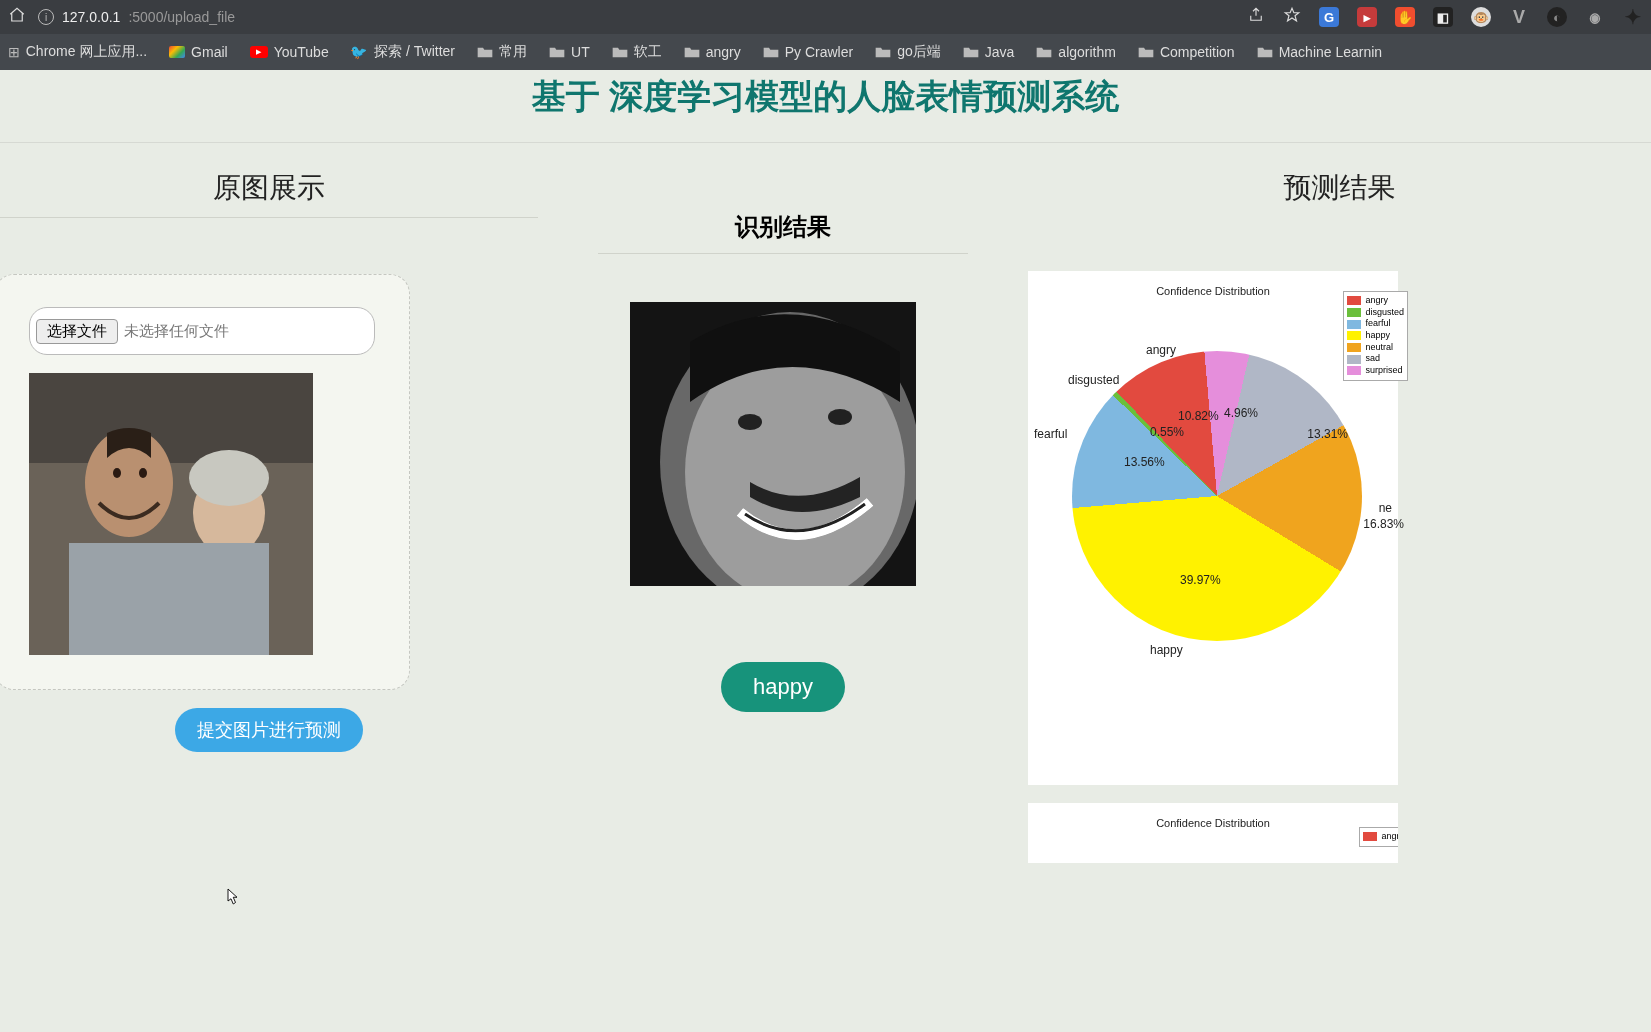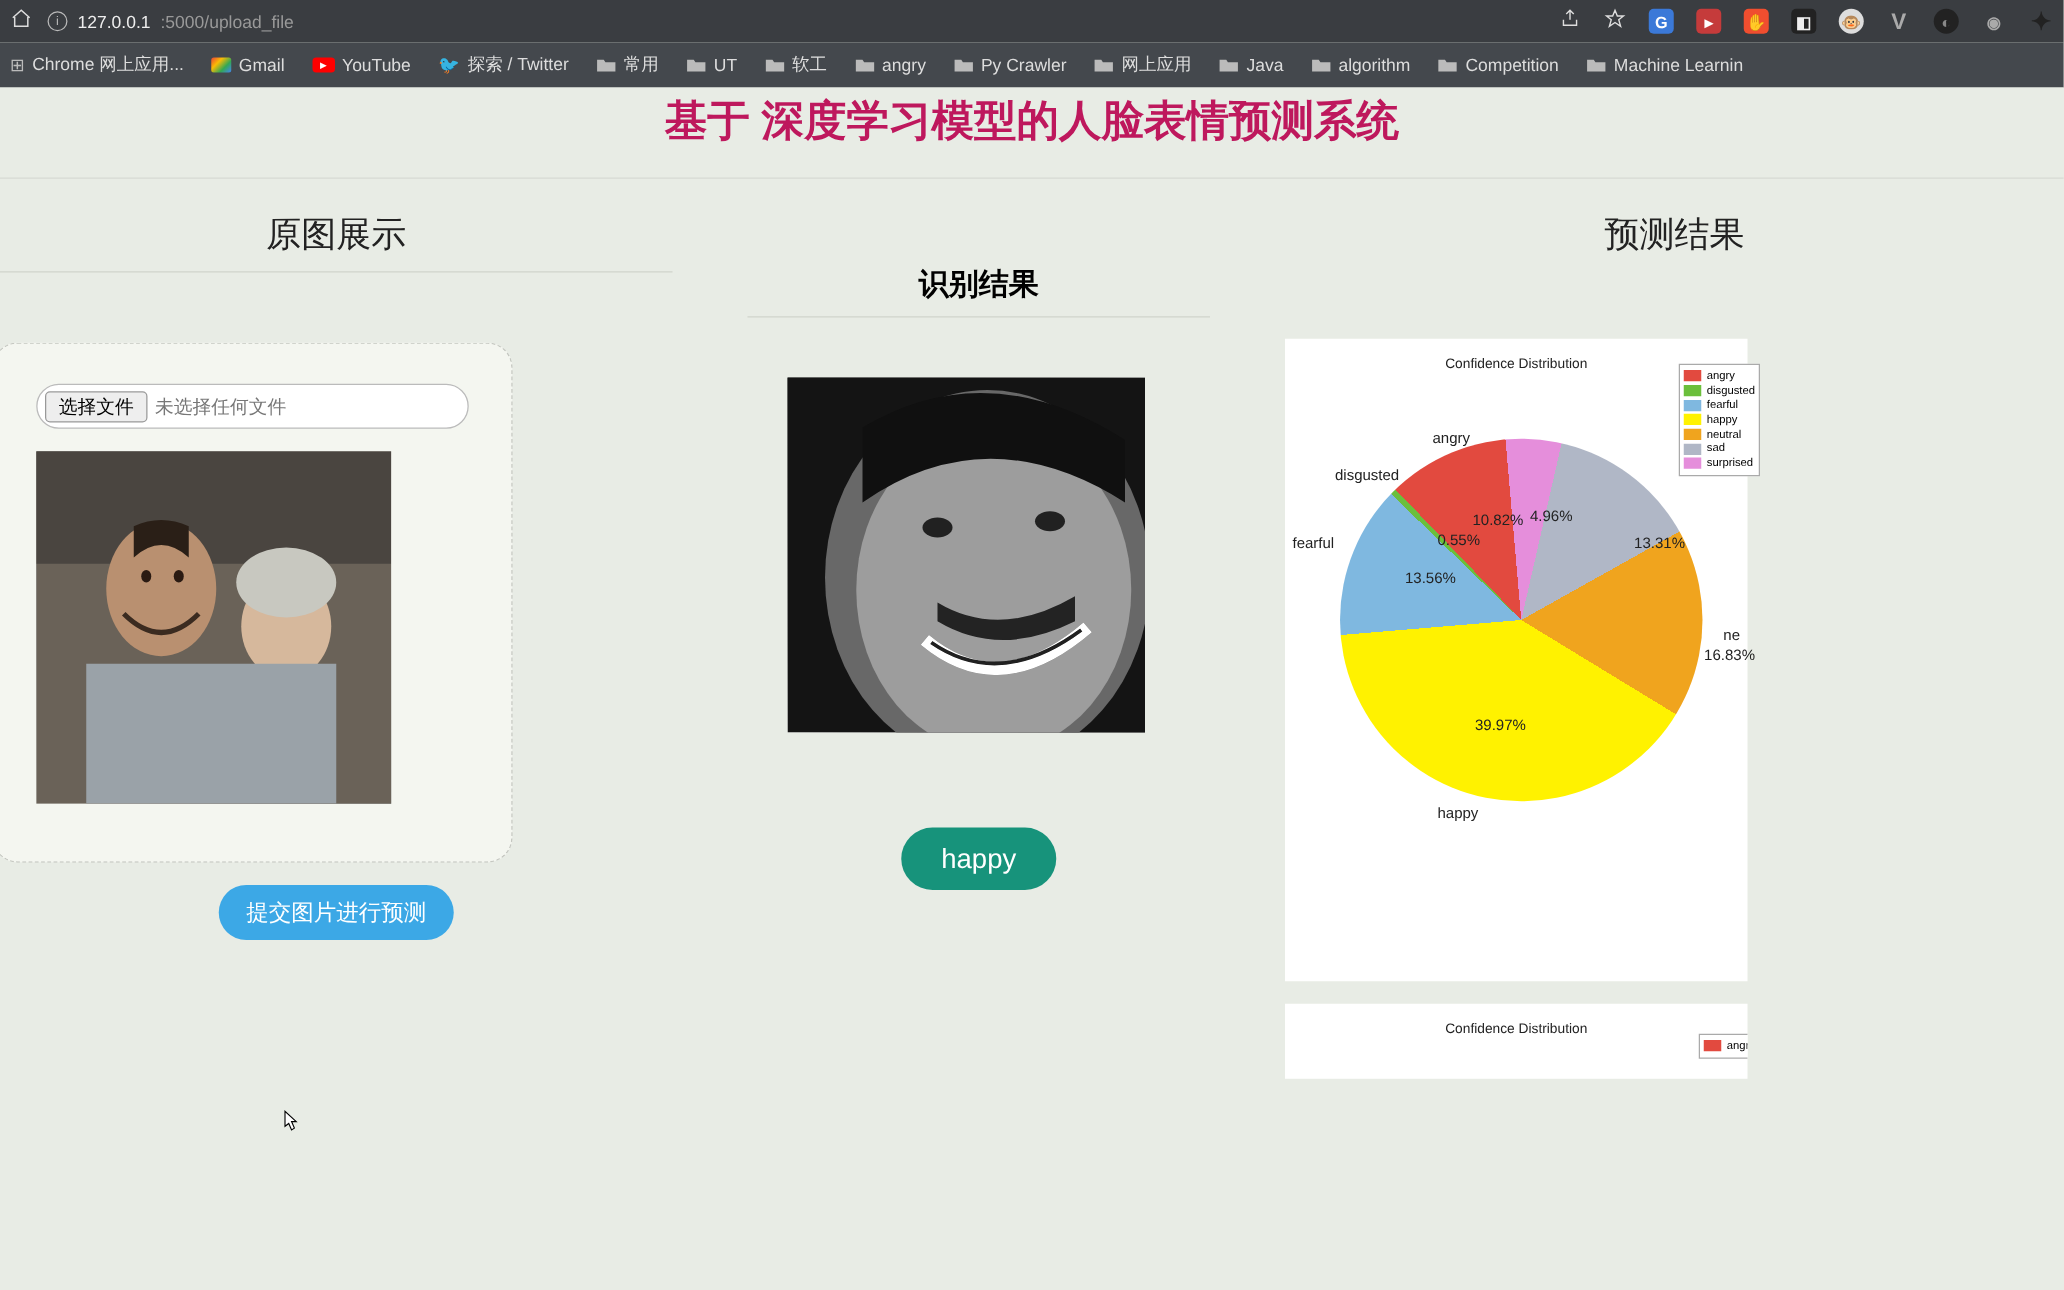--- a/index.html
+++ b/index.html
@@ -17,33 +17,33 @@
 .ext-ic { width: 20px; height: 20px; border-radius: 4px; display: flex; align-items: center; justify-content: center; font-size: 13px; font-weight: bold; }
 .ic-share svg, .ic-star svg { width: 18px; height: 18px; stroke: #ddd; fill: none; stroke-width: 1.5; }
 
 
 .bookmark-bar { background: #44484d; height: 36px; display: flex; align-items: center; padding: 0 8px; gap: 22px; color: #ddd; font-size: 14px; }
 .bm-item { display: flex; align-items: center; gap: 6px; white-space: nowrap; cursor: pointer; }
 .folder-icon { width: 16px; height: 13px; fill: #bbb; }
 
 
 .page { position: relative; background: #e8ece5; height: calc(1032px - 70px); }
-.page-title { text-align: center; font-size: 34px; font-weight: 600; color: #be185d; padding: 4px 0 12px; }
+.page-title { text-align: center; font-size: 34px; font-weight: 600; color: #0f766e; padding: 4px 0 12px; }
 .divider-full { border: 0; border-top: 1px solid #d6d9d3; margin: 10px 0 0; }
 .columns { display: flex; margin-top: 26px; }
 .col { position: relative; }
 .col-left { width: 538px; }
 .col-mid { width: 490px; }
 .col-right { flex: 1; }
 .col-title { text-align: center; font-size: 28px; font-weight: 500; color: #222; border-bottom: 1px solid #d0d3cb; padding-bottom: 10px; }
 .col-right .col-title { border-bottom: none; }
 
 
 .upload-card { margin: 56px 0 0 -6px; width: 416px; height: 416px; border-radius: 20px; border: 1.6px dashed #c5c7c1; background: #f4f6f0; padding: 32px 34px 20px; position: relative; }
-.file-input-wrap { display: flex; align-items: center; border: 1.6px solid #bbb; border-radius: 18px; background: #fff; height: 36px; overflow: hidden; }
+.file-input-wrap { display: flex; align-items: center; border: 1.6px solid #bbb; border-radius: 18px; background: #fff; height: 48px; overflow: hidden; }
 .file-btn { border: 1px solid #999; background: #eee; border-radius: 4px; padding: 2px 10px; margin: 3px 6px; font-size: 15px; cursor: pointer; }
 .file-status { font-size: 15px; color: #777; }
 .preview-img { margin-top: 18px; width: 284px; height: 282px; background: linear-gradient(140deg,#5a5a5a 0%,#8a8a88 30%,#b8b8b0 60%,#6a6a66 100%); position: relative; overflow: hidden; }
 .submit-btn { display: block; margin: 18px auto 0; background: #3ca8e6; color: #fff; border: none; border-radius: 22px; padding: 10px 22px; font-size: 18px; cursor: pointer; }
 .cursor { position: absolute; left: 222px; top: 718px; width: 18px; height: 22px; }
 
 
 .mid-card { margin: 42px auto 0; width: 370px; }
 .mid-title { font-size: 24px; text-align: center; border-bottom: 1px solid #d0d3cb; padding-bottom: 10px; }
 .result-img { margin-top: 48px; width: 286px; height: 284px; margin-left: 32px; background: linear-gradient(140deg,#1a1a1a 0%,#4a4a4a 20%,#888 40%,#ddd 55%,#999 70%,#2a2a2a 100%); filter: grayscale(1) contrast(1.1); }
@@ -146,21 +146,21 @@
   <div class="bm-item">
       <svg class="folder-icon" viewBox="0 0 24 18">
         <path d="M1 2h8l2 3h12v11H1z"></path>
       </svg>
       <span>Py Crawler</span>
     </div>
   <div class="bm-item">
       <svg class="folder-icon" viewBox="0 0 24 18">
         <path d="M1 2h8l2 3h12v11H1z"></path>
       </svg>
-      <span>网上应用</span>
+      <span>go后端</span>
     </div>
   <div class="bm-item">
       <svg class="folder-icon" viewBox="0 0 24 18">
         <path d="M1 2h8l2 3h12v11H1z"></path>
       </svg>
       <span>Java</span>
     </div>
   <div class="bm-item">
       <svg class="folder-icon" viewBox="0 0 24 18">
         <path d="M1 2h8l2 3h12v11H1z"></path>

